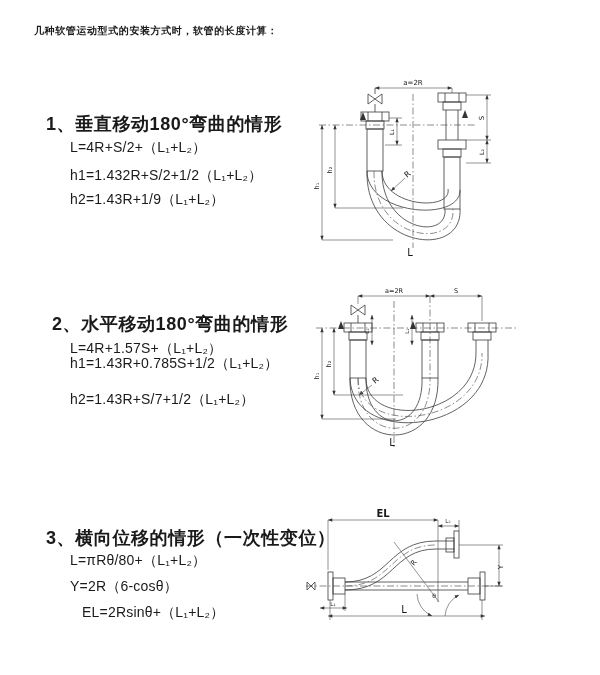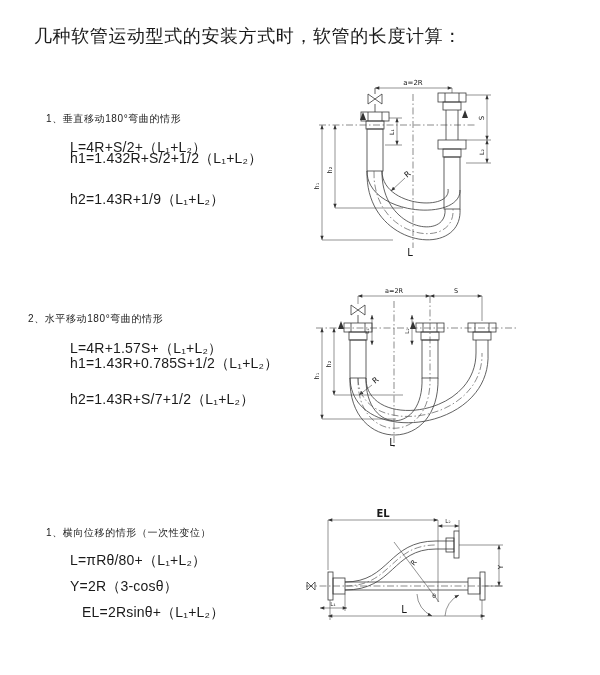--- a/index.html
+++ b/index.html
@@ -1,47 +1,47 @@
 <!DOCTYPE html>
 <html><head>
 <meta charset="utf-8">
 <style>
   html,body{margin:0;padding:0}
   body{
     width:600px;height:675px;background:#ffffff;position:relative;overflow:hidden;
     font-family:"Liberation Sans","DejaVu Sans",sans-serif;color:#1a1a1a;
   }
   .abs{position:absolute;white-space:nowrap}
-  .title{font-size:18px;font-weight:normal;letter-spacing:.6px}
-  .heading{font-size:10px;font-weight:normal;letter-spacing:.6px}
+  .title{font-size:10px;font-weight:bold;letter-spacing:.6px}
+  .heading{font-size:18px;font-weight:bold;letter-spacing:.6px}
   .formula{font-size:14px;font-weight:500;letter-spacing:.2px;font-family:"Liberation Sans","DejaVu Sans",sans-serif}
   svg.dgm{position:absolute}
   svg.dgm .ln{stroke:#3a3a3a;stroke-width:.8;fill:none}
   svg.dgm .cl{stroke:#5a5a5a;stroke-width:.7;fill:none;stroke-dasharray:7 2.5 1.5 2.5}
   svg.dgm .thin{stroke:#4a4a4a;stroke-width:.6;fill:none}
   svg.dgm text{font-family:"DejaVu Sans",sans-serif;fill:#1a1a1a}
 </style>
 </head>
 <body>
 
 <div class="abs title" style="left:34px;top:24px">几种软管运动型式的安装方式时，软管的长度计算：</div>
 
 <div class="abs heading" style="left:46px;top:112px">1、垂直移动180°弯曲的情形</div>
 <div class="abs formula" style="left:70px;top:139px">L=4R+S/2+（L₁+L₂）</div>
-<div class="abs formula" style="left:70px;top:150px">h1=1.432R+S/2+1/2（L₁+L₂）</div>
+<div class="abs formula" style="left:70px;top:167px">h1=1.432R+S/2+1/2（L₁+L₂）</div>
 <div class="abs formula" style="left:70px;top:191px">h2=1.43R+1/9（L₁+L₂）</div>
 
-<div class="abs heading" style="left:28px;top:312px">2、水平移动180°弯曲的情形</div>
+<div class="abs heading" style="left:52px;top:312px">2、水平移动180°弯曲的情形</div>
 <div class="abs formula" style="left:70px;top:340px">L=4R+1.57S+（L₁+L₂）</div>
 <div class="abs formula" style="left:70px;top:355px">h1=1.43R+0.785S+1/2（L₁+L₂）</div>
 <div class="abs formula" style="left:70px;top:391px">h2=1.43R+S/7+1/2（L₁+L₂）</div>
 
-<div class="abs heading" style="left:46px;top:526px">1、横向位移的情形（一次性变位）</div>
+<div class="abs heading" style="left:46px;top:526px">3、横向位移的情形（一次性变位）</div>
 <div class="abs formula" style="left:70px;top:552px">L=πRθ/80+（L₁+L₂）</div>
-<div class="abs formula" style="left:70px;top:578px">Y=2R（3-cosθ）</div>
+<div class="abs formula" style="left:70px;top:578px">Y=2R（6-cosθ）</div>
 <div class="abs formula" style="left:82px;top:604px">EL=2Rsinθ+（L₁+L₂）</div>
 
 <svg class="dgm" style="left:305px;top:68px" width="245" height="192" viewBox="0 0 245 192">
   <defs>
     <pattern id="br1" width="4" height="4" patternUnits="userSpaceOnUse">
       <path d="M0,4 L4,0 M0,0 L4,4" stroke="#666" stroke-width="0.5"></path>
     </pattern>
     <marker id="ar1" viewBox="0 0 10 10" refX="9.5" refY="5" markerWidth="8" markerHeight="8" orient="auto-start-reverse">
       <path d="M0.5,1.5 L9.5,5 L0.5,8.5 z" fill="#333"></path>
     </marker>

